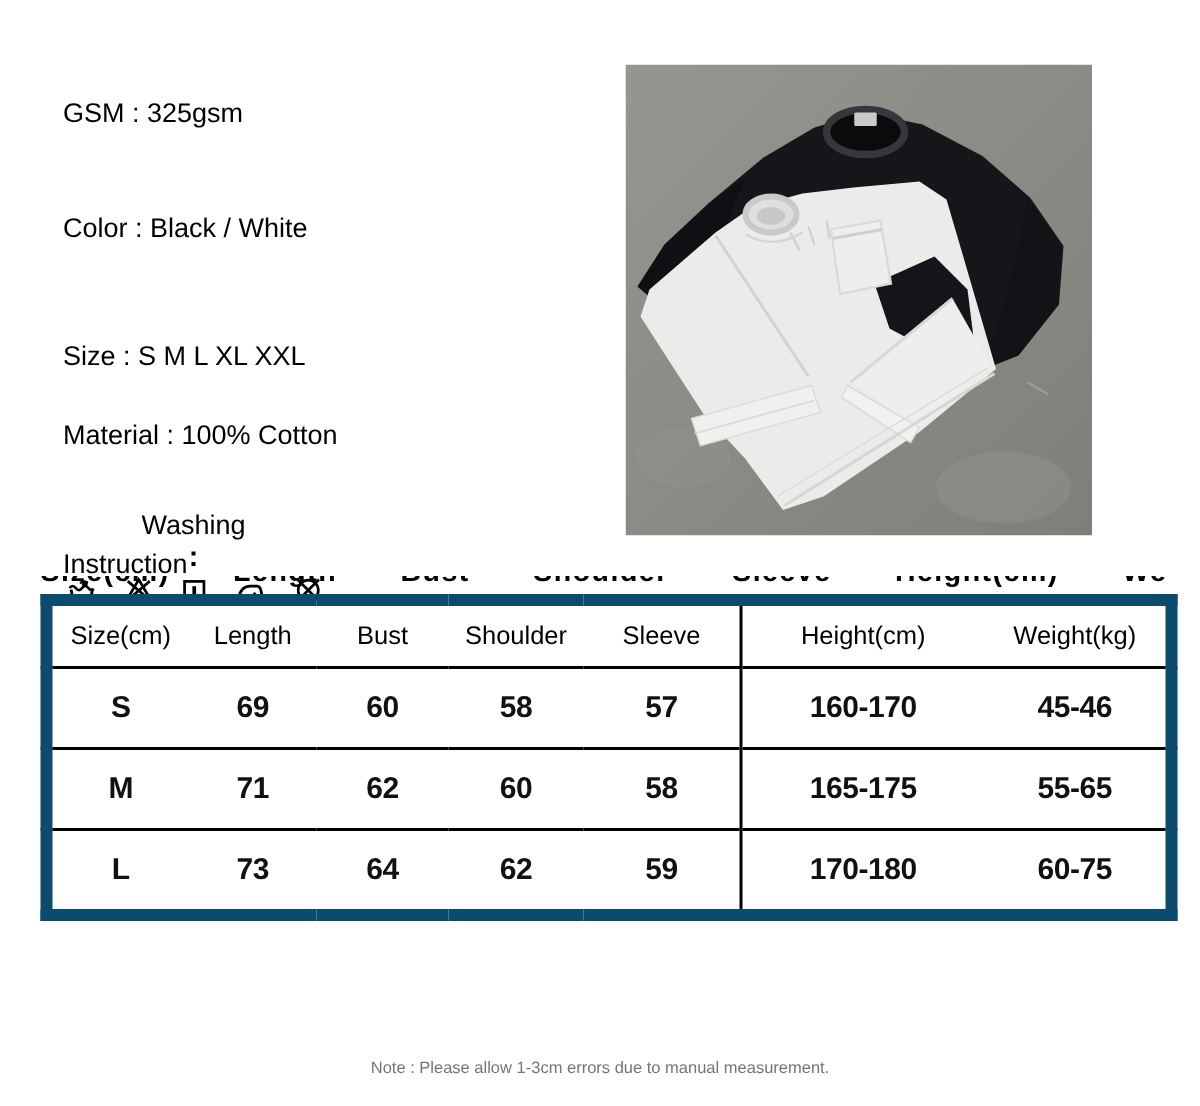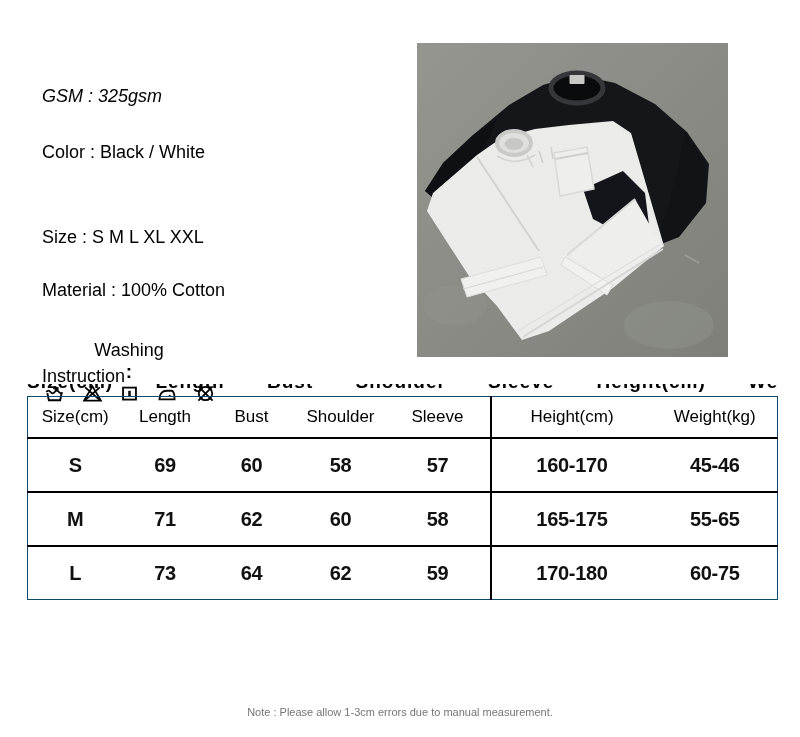--- a/index.html
+++ b/index.html
@@ -2,36 +2,36 @@
 <html><head>
 <meta charset="utf-8">
 <style>
   html,body{margin:0;padding:0;}
   body{
     width:800px;height:737px;position:relative;background:#ffffff;
     font-family:"Liberation Sans", sans-serif;color:#000;overflow:hidden;
   }
   
   .spec-line{position:absolute;left:42px;font-size:18px;line-height:22px;color:#000;white-space:nowrap;}
-  #spec0{top:85px;font-style:italic;} #spec1{top:141px;} #spec2{top:226px;} #spec3{top:279px;}
+  #spec0{top:64px;} #spec1{top:141px;} #spec2{top:226px;} #spec3{top:279px;}
   .washing-row{position:absolute;left:42px;top:340px;display:flex;align-items:center;gap:0;white-space:nowrap;flex-direction:column;}
   .washing-label{font-size:18px;}
   .washing-colon{font-size:19px;font-weight:900;margin:0 8px 0 7px;letter-spacing:-1px;}
   .care-icons{display:flex;align-items:center;gap:17px;margin-left:2px;}
   .care-icons svg{display:block;}
   .washing-line2{position:absolute;left:42px;top:366px;font-size:18px;}
   
   .photo{position:absolute;left:417px;top:43px;width:311px;height:314px;}
   
   .fragments{position:absolute;left:27px;top:384px;width:750px;height:12px;overflow:hidden;}
   .fragments .frag-inner{position:relative;top:-13px;font-size:19px;font-weight:bold;
     white-space:nowrap;word-spacing:36px;letter-spacing:1px;color:#000;}
   
   .size-table-wrap{position:absolute;left:27px;top:396px;width:750px;}
-  table.size-table{border-collapse:collapse;table-layout:fixed;width:750px;border:1px solid #0c4a6e;}
+  table.size-table{border-collapse:collapse;table-layout:fixed;width:750px;border:8px solid #0c4a6e;}
   table.size-table th{
     height:40px;font-weight:400;font-size:17px;text-align:center;vertical-align:middle;
     border-bottom:2px solid #000;padding:0;
   }
   table.size-table td{
     height:52px;font-weight:700;font-size:20px;letter-spacing:-0.3px;text-align:center;
     vertical-align:middle;border-top:2px solid #000;padding:0;color:#111;
   }
   table.size-table .vdiv{border-left:2px solid #000;}
   

